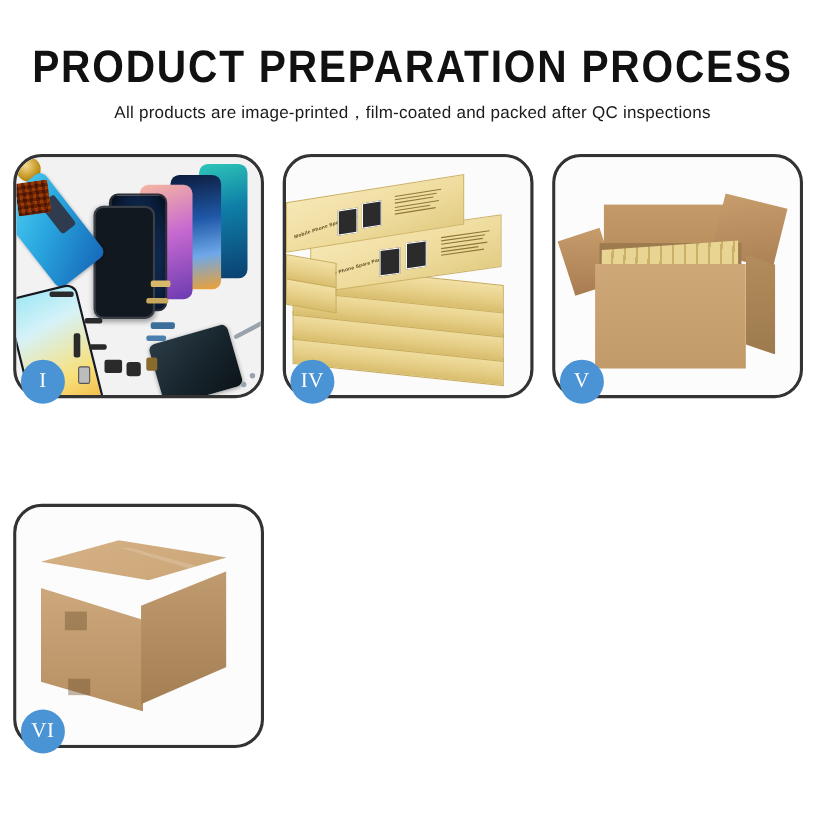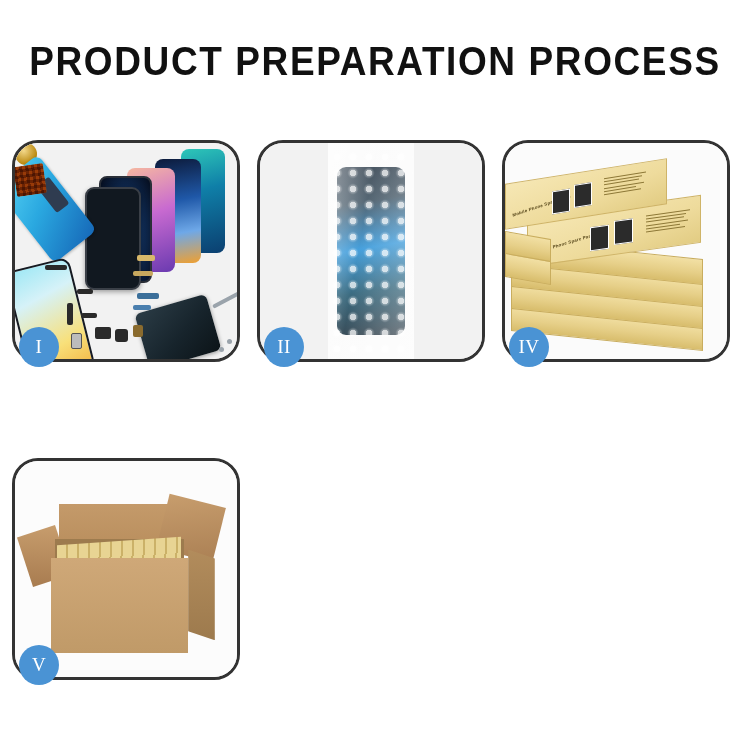--- a/index.html
+++ b/index.html
@@ -253,20 +253,21 @@
   }
   .c6-tab{position:absolute;background:rgba(110,80,45,.42);}
 </style>
 </head>
 <body>
 
 <div class="page">
 
   <div class="header">
     <div class="title">PRODUCT PREPARATION PROCESS</div>
+    <div class="subtitle">All products are image-printed，film-coated and packed after QC inspections</div>
   </div>
 
   <div class="grid">
 
     <div class="panel">
       <div class="panel-clip">
         <div class="p1">
           <div class="ph ph-teal"></div>
           <div class="ph ph-oled"></div>
           <div class="ph ph-purple"></div>
@@ -290,30 +291,20 @@
           <div class="part" style="left:100px;top:186px;width:13px;height:13px;border-radius:3px;"></div>
           <div class="part" style="left:118px;top:182px;width:10px;height:12px;background:#8a6b2e;"></div>
           <div class="part" style="left:196px;top:154px;width:34px;height:4px;background:#9aa3ab;transform:rotate(-28deg);"></div>
           <div class="part" style="left:212px;top:196px;width:5px;height:5px;border-radius:50%;background:#9aa3ab;"></div>
           <div class="part" style="left:204px;top:204px;width:5px;height:5px;border-radius:50%;background:#9aa3ab;"></div>
         </div>
       </div>
       <div class="badge">I</div>
     </div>
 
-    <div class="panel">
-      <div class="panel-clip">
-        <div class="bw-wrap">
-          <div class="bw-item"></div>
-          <div class="bw-bubbles"></div>
-          <div class="bw-sheen"></div>
-        </div>
-      </div>
-      <div class="badge">II</div>
-    </div>
 
 
     <div class="panel">
       <div class="panel-clip" style="background:#fbfbfb;">
         <div class="stack">
 
           <div class="sbox" style="left:6px;top:172px;width:190px;height:24px;transform:skewY(6deg);"></div>
           <div class="sbox" style="left:6px;top:150px;width:190px;height:24px;transform:skewY(6deg);"></div>
           <div class="sbox" style="left:6px;top:128px;width:190px;height:24px;transform:skewY(6deg);"></div>
           <div class="sbox" style="left:6px;top:106px;width:190px;height:24px;transform:skewY(6deg);"></div>
@@ -359,15 +350,26 @@
         <div class="c5-lidright"></div>
         <div class="c5-lidleft"></div>
         <div class="c5-inner"></div>
         <div class="c5-goods"></div>
         <div class="c5-body"></div>
         <div class="c5-side"></div>
       </div>
       <div class="badge">V</div>
     </div>
 
+    <div class="panel">
+      <div class="panel-clip" style="background:#fcfcfc;">
+        <div class="c6-top"></div>
+        <div class="c6-front"></div>
+        <div class="c6-right"></div>
+        <div class="c6-seam"></div>
+        <div class="c6-tab" style="left:20%;top:44%;width:9%;height:8%;"></div>
+        <div class="c6-tab" style="left:21%;top:72%;width:9%;height:7%;"></div>
+      </div>
+      <div class="badge">VI</div>
+    </div>
 
   </div>
 </div>
 
 </body></html>

